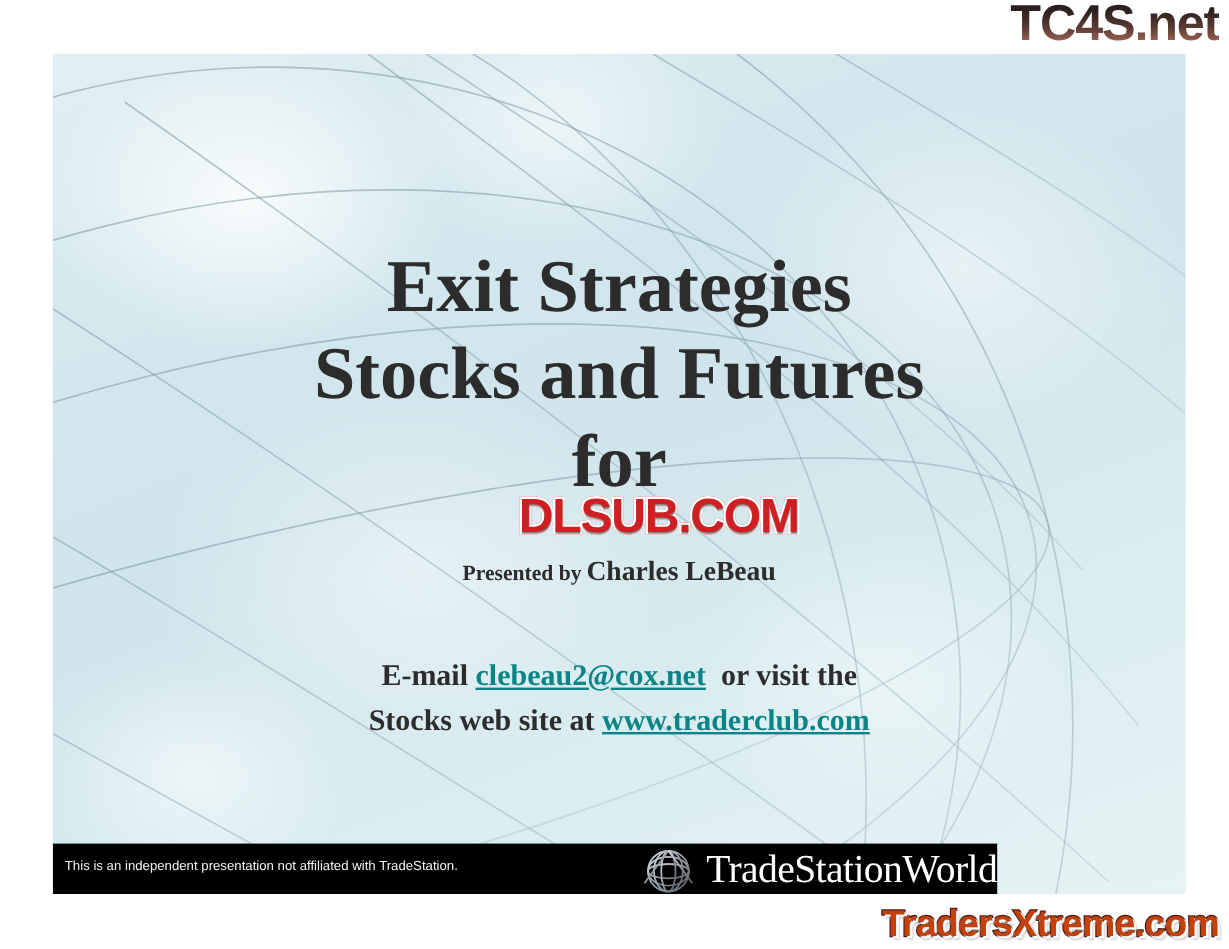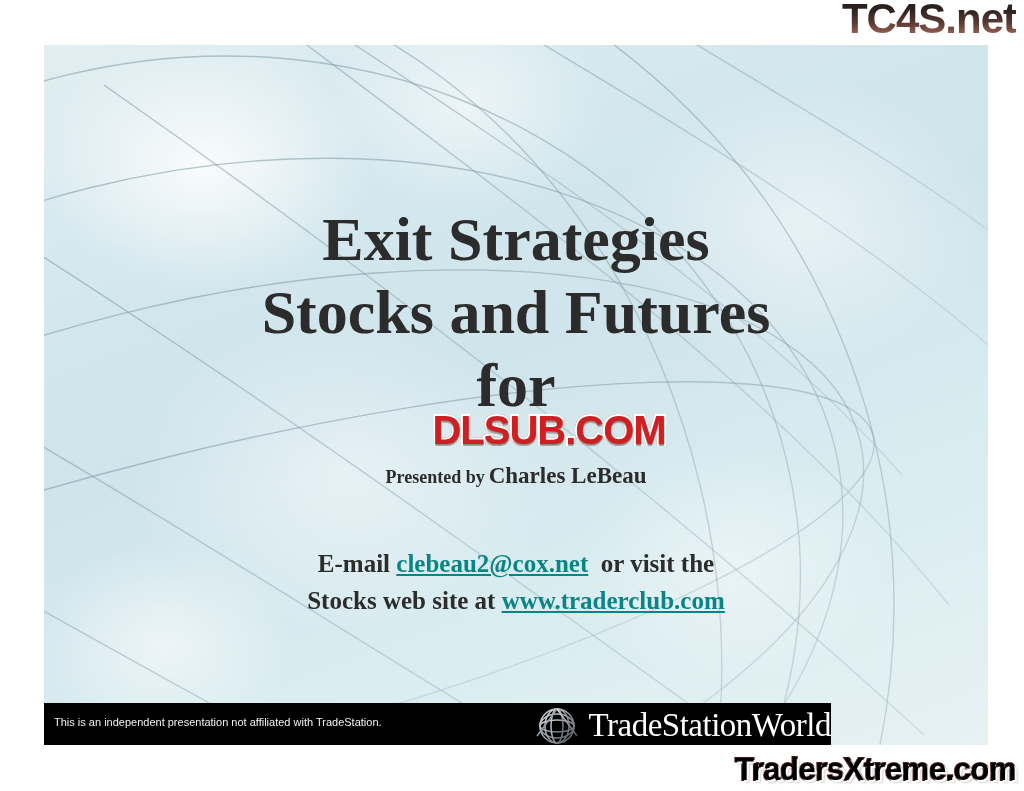--- a/index.html
+++ b/index.html
@@ -201,21 +201,21 @@
   #tx-watermark {
     position: absolute;
     right: 8px;
     bottom: 6px;
     z-index: 40;
     font-family: "Liberation Sans", sans-serif;
     font-weight: bold;
     font-size: 31px;
     letter-spacing: -0.5px;
     line-height: 1;
-    color: #000000;
+    color: #c2410c;
     -webkit-text-stroke: 2px #4a1d18;
     paint-order: stroke fill;
     text-shadow: 2px 2px 0 rgba(255,255,255,.95),
                  3px 3px 2px rgba(180,180,180,.6);
     white-space: nowrap;
   }
 </style>
 </head>
 <body>
 

